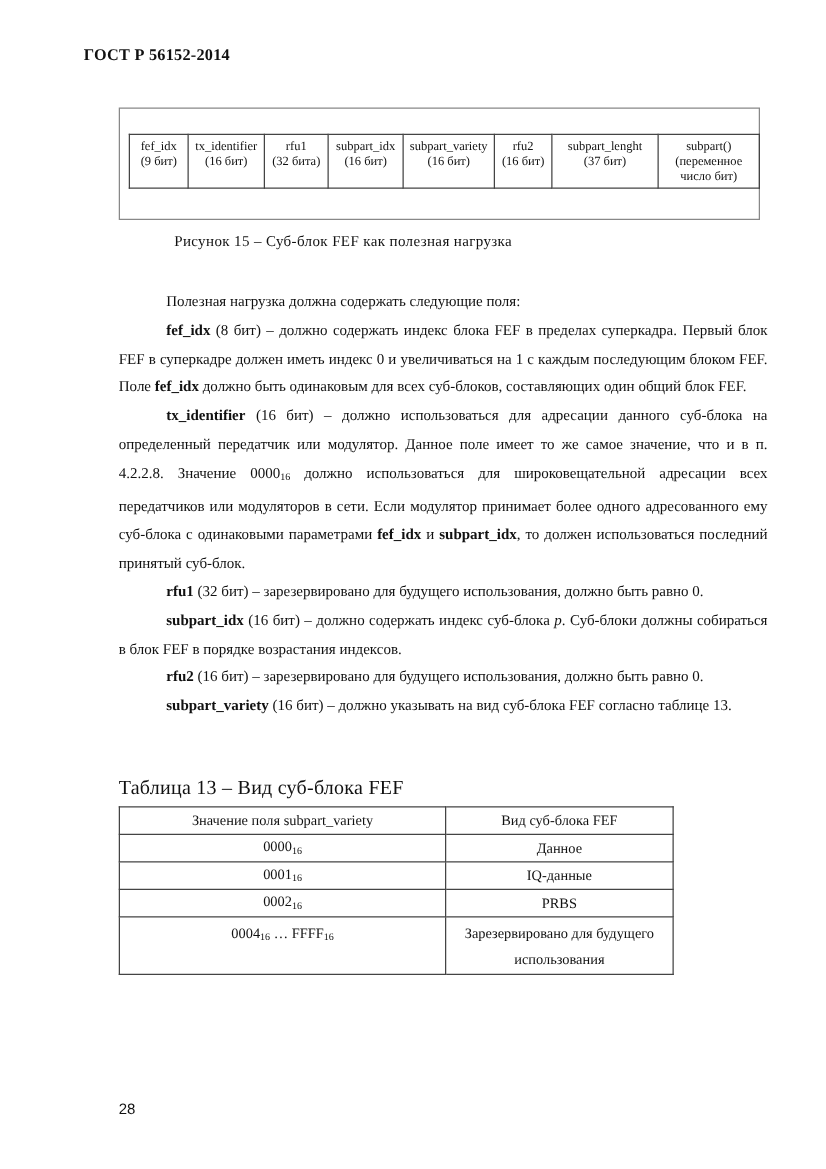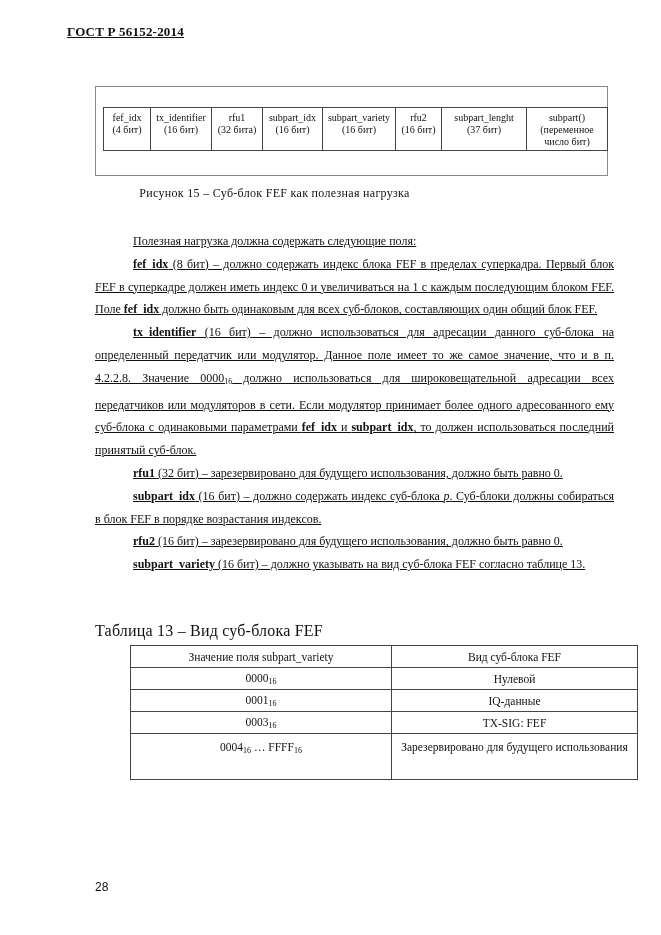--- a/index.html
+++ b/index.html
@@ -1,22 +1,22 @@
 <!DOCTYPE html>
 <html><head>
   <meta charset="utf-8">
   <style>
     html, body { margin: 0; padding: 0; background: #ffffff; }
     body {
       width: 661px; height: 935px; position: relative; overflow: hidden;
       font-family: "Liberation Serif", "DejaVu Serif", serif; color: #111;
     }
     .header {
-      position: absolute; left: 67px; top: 24px;
-      font-weight: bold; font-size: 13px; letter-spacing: 0.2px; text-decoration: underline;
+      position: absolute; left: 67px; top: 36px;
+      font-weight: bold; font-size: 13px; letter-spacing: 0.2px;
     }
     .figure-frame {
       position: absolute; left: 95px; top: 86px; width: 513px; height: 90px;
       border: 1px solid #888; box-sizing: border-box;
     }
     .fields {
       position: absolute; left: 103px; top: 107px; border-collapse: collapse;
       font-size: 10px; line-height: 12px;
     }
     .fields td {
@@ -24,28 +24,28 @@
       padding: 4px 2px 0 2px; height: 43px; box-sizing: border-box;
     }
     .caption {
       position: absolute; left: 0; width: 549px; top: 186px; text-align: center;
       font-size: 12px; letter-spacing: 0.3px;
     }
     .body-text {
       position: absolute; left: 95px; width: 519px; top: 230px;
       font-size: 12px; line-height: 22.8px; text-align: justify;
     }
-    .body-text p { margin: 0; text-indent: 38px; text-decoration: underline; }
+    .body-text p { margin: 0; text-indent: 38px; }
     .body-text b { font-weight: bold; }
     .table-title {
       position: absolute; left: 95px; top: 622px; font-size: 16px; letter-spacing: 0.2px;
     }
     .vtable {
-      position: absolute; left: 95px; top: 645px; width: 508px;
-      border-collapse: collapse; font-size: 11.5px; margin-left: 35px;
+      position: absolute; left: 95px; top: 645px; width: 444px;
+      border-collapse: collapse; font-size: 11.5px;
     }
     .vtable td {
       border: 1px solid #444; text-align: center; padding: 0 4px; height: 22px;
       box-sizing: border-box;
     }
     .vtable td.col1 { width: 261px; }
     .vtable tr.tall td { height: 46px; vertical-align: top; padding-top: 3px; line-height: 21px; }
     sub { font-size: 8px; vertical-align: -2px; }
     .page-number {
       position: absolute; left: 95px; top: 880px; font-size: 12px;
@@ -54,21 +54,21 @@
   </style>
 </head>
 <body>
 
 <div class="header">ГОСТ Р 56152-2014</div>
 
 <div class="figure-frame"></div>
 <table class="fields">
   <tbody>
       <tr>
-    <td style="width:47px"><span>fef_idx</span><br><span>(4 бит)</span></td>
+    <td style="width:47px"><span>fef_idx</span><br><span>(9 бит)</span></td>
     <td style="width:61px"><span>tx_identifier</span><br><span>(16 бит)</span></td>
     <td style="width:51px"><span>rfu1</span><br><span>(32 бита)</span></td>
     <td style="width:60px"><span>subpart_idx</span><br><span>(16 бит)</span></td>
     <td style="width:73px"><span>subpart_variety</span><br><span>(16 бит)</span></td>
     <td style="width:46px"><span>rfu2</span><br><span>(16 бит)</span></td>
     <td style="width:85px"><span>subpart_lenght</span><br><span>(37 бит)</span></td>
     <td style="width:81px"><span>subpart()</span><br><span>(переменное число бит)</span></td>
   </tr>
 </tbody>
   </table>
@@ -88,29 +88,29 @@
 <div class="table-title">Таблица 13 – Вид суб-блока FEF</div>
 
 <table class="vtable">
   <tbody>
       <tr>
     <td class="col1">Значение поля subpart_variety</td>
     <td>Вид суб-блока FEF</td>
   </tr>
   <tr>
     <td class="col1"><span>0000</span><sub>16</sub></td>
-    <td>Нулевой</td>
+    <td>Данное</td>
   </tr>
   <tr>
     <td class="col1"><span>0001</span><sub>16</sub></td>
     <td>IQ-данные</td>
   </tr>
   <tr>
-    <td class="col1"><span>0003</span><sub>16</sub></td>
-    <td>TX-SIG: FEF</td>
+    <td class="col1"><span>0002</span><sub>16</sub></td>
+    <td>PRBS</td>
   </tr>
   <tr class="tall">
     <td class="col1"><span>0004</span><sub>16</sub><span> … FFFF</span><sub>16</sub></td>
     <td>Зарезервировано для будущего использования</td>
   </tr>
 </tbody>
   </table>
 
 <div class="page-number">28</div>
 

